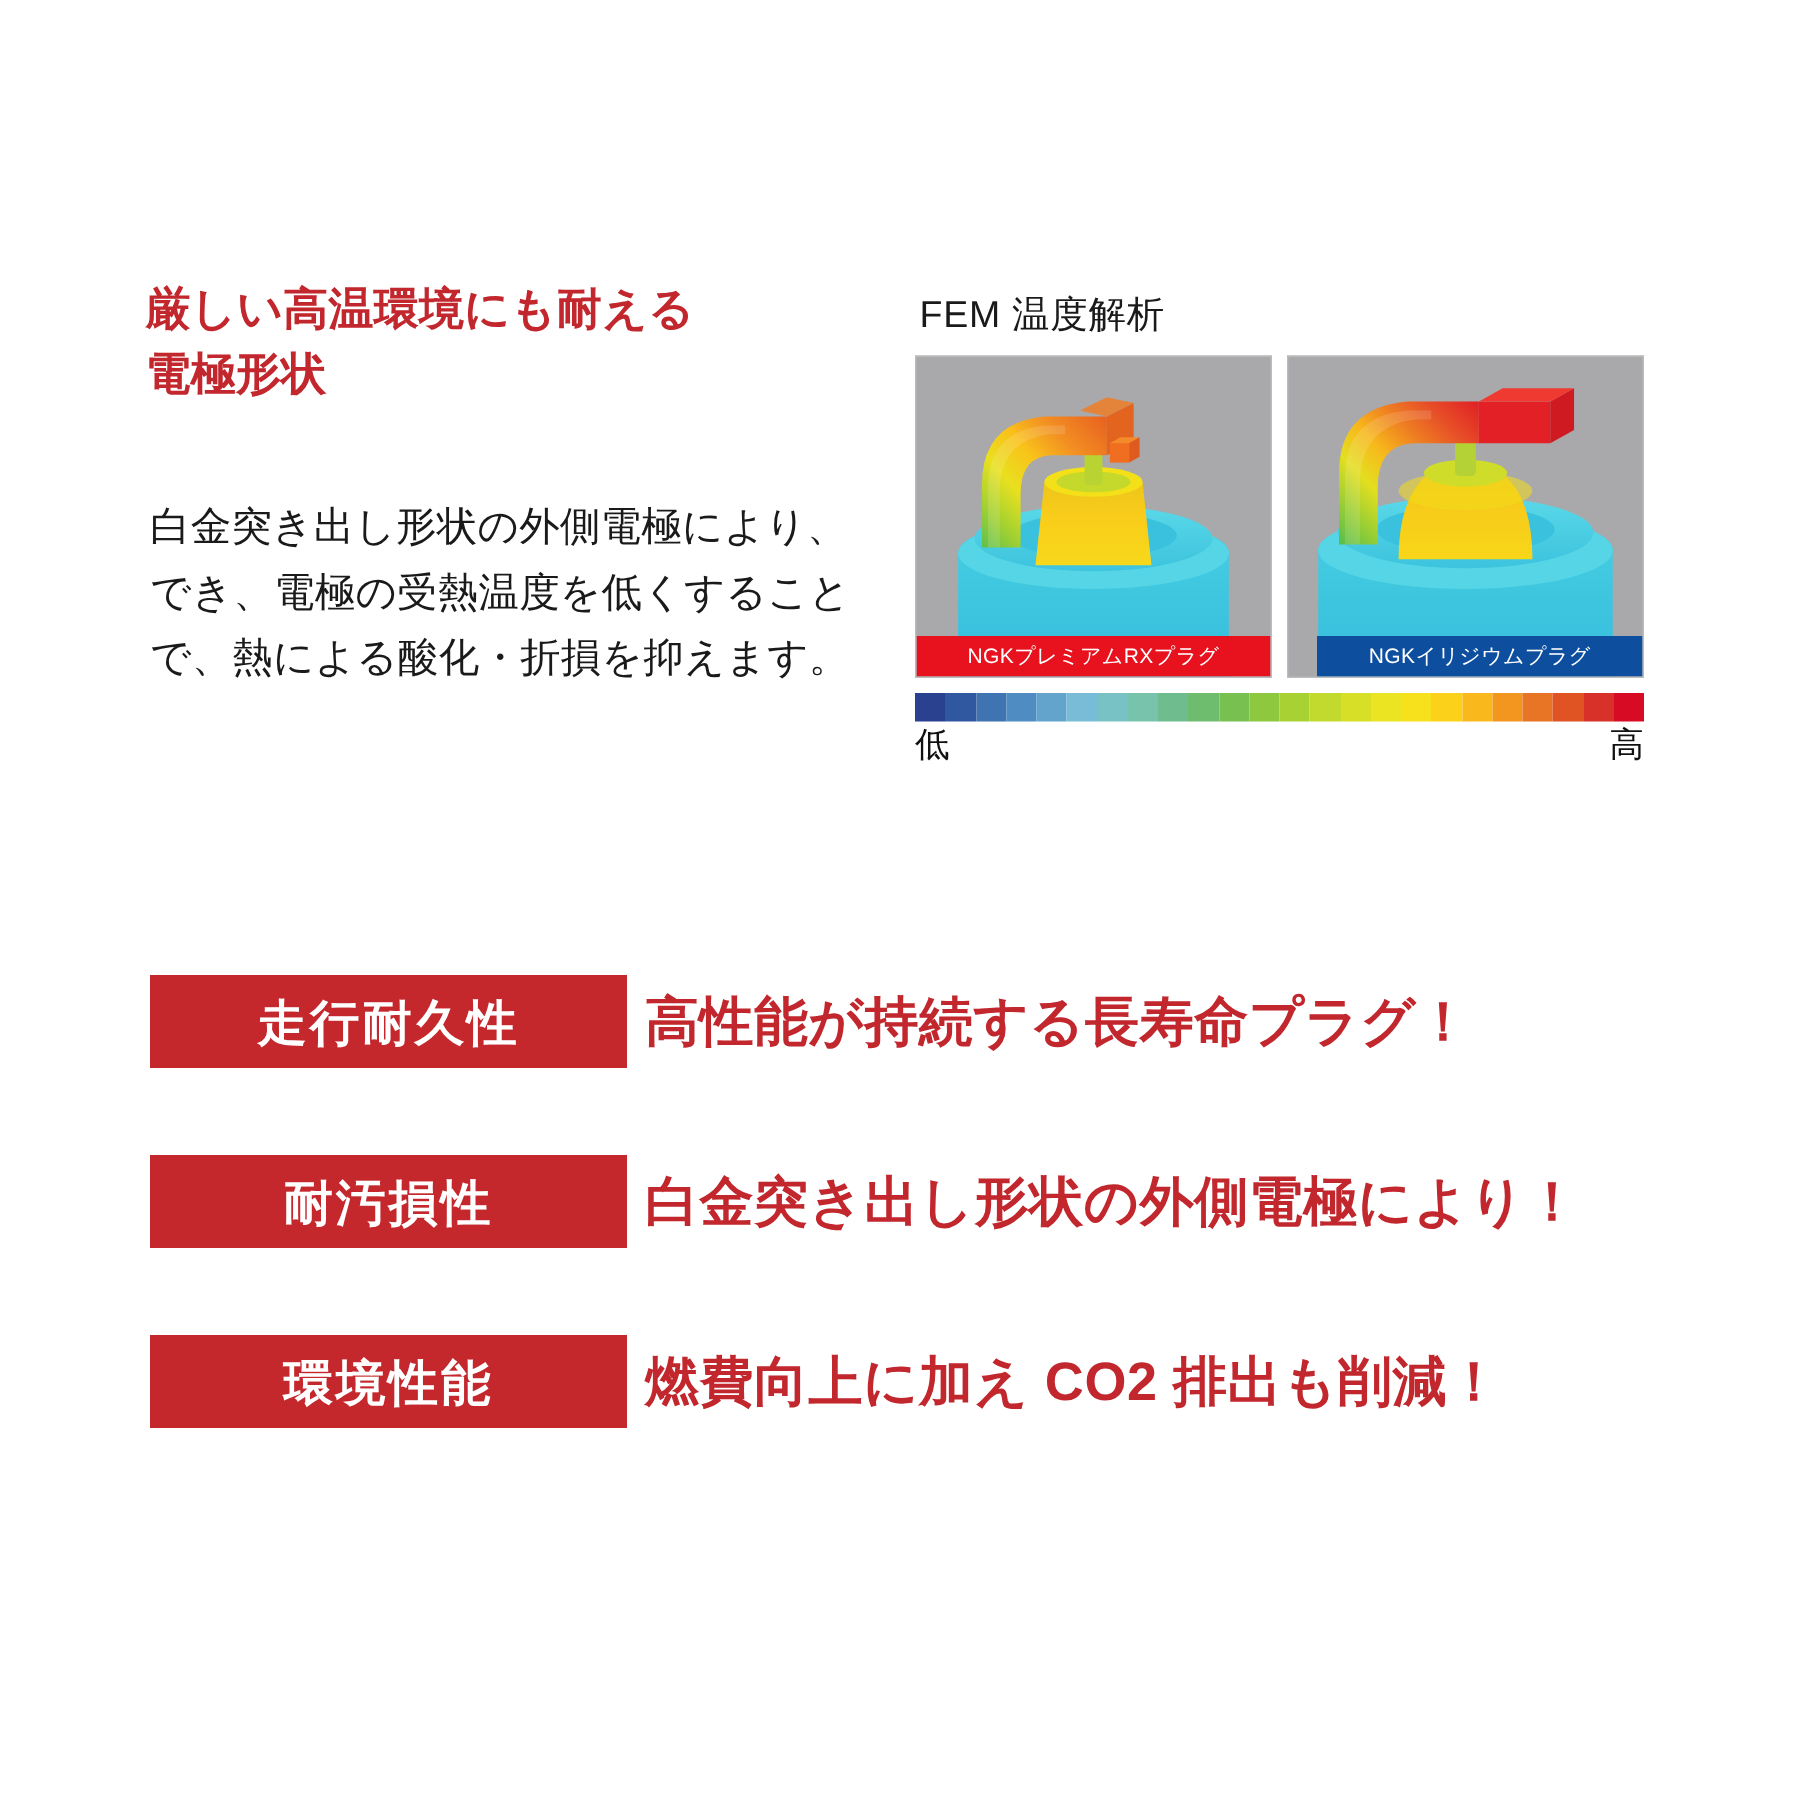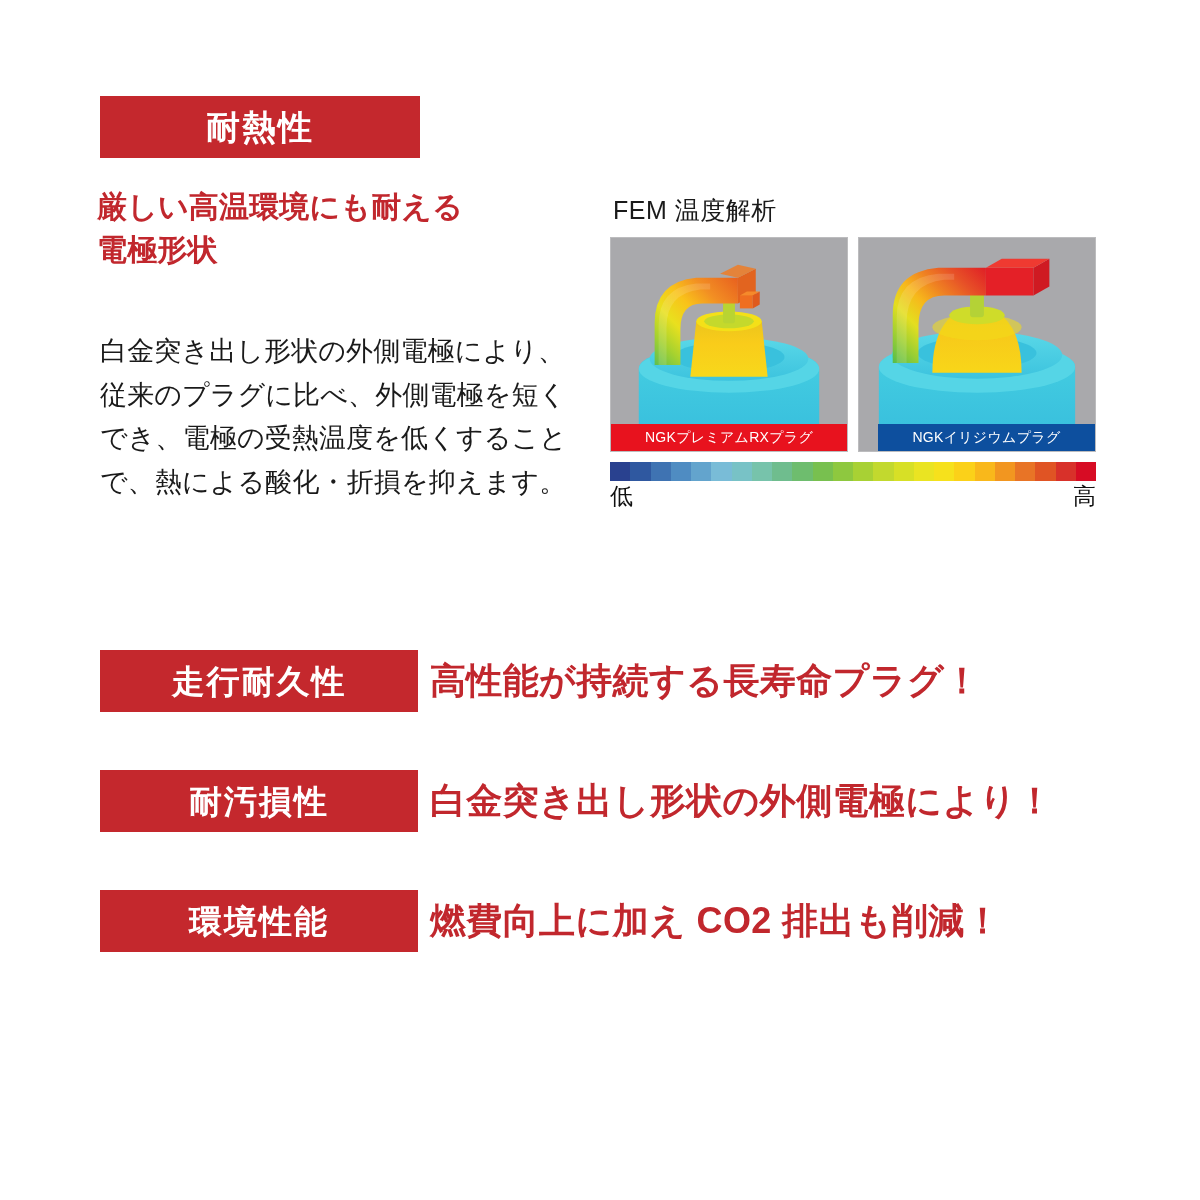--- a/index.html
+++ b/index.html
@@ -157,30 +157,28 @@
   }
   #row-0 { top: 650px; }
   #row-1 { top: 770px; }
   #row-2 { top: 890px; }
 </style>
 </head>
 <body>
 
 <div id="page">
 
-  <div class="badge" id="badge-heat">耐熱性</div>
 
   <div id="heat-headline">
     <div>厳しい高温環境にも耐える</div>
     <div>電極形状</div>
   </div>
 
   <div id="heat-body">
     <div>白金突き出し形状の外側電極により、</div>
-    <div>従来のプラグに比べ、外側電極を短く</div>
     <div>でき、電極の受熱温度を低くすること</div>
     <div>で、熱による酸化・折損を抑えます。</div>
   </div>
 
   <div id="fem-block">
 
     <div id="fem-title">FEM 温度解析</div>
 
     <div id="fem-panels">
 

